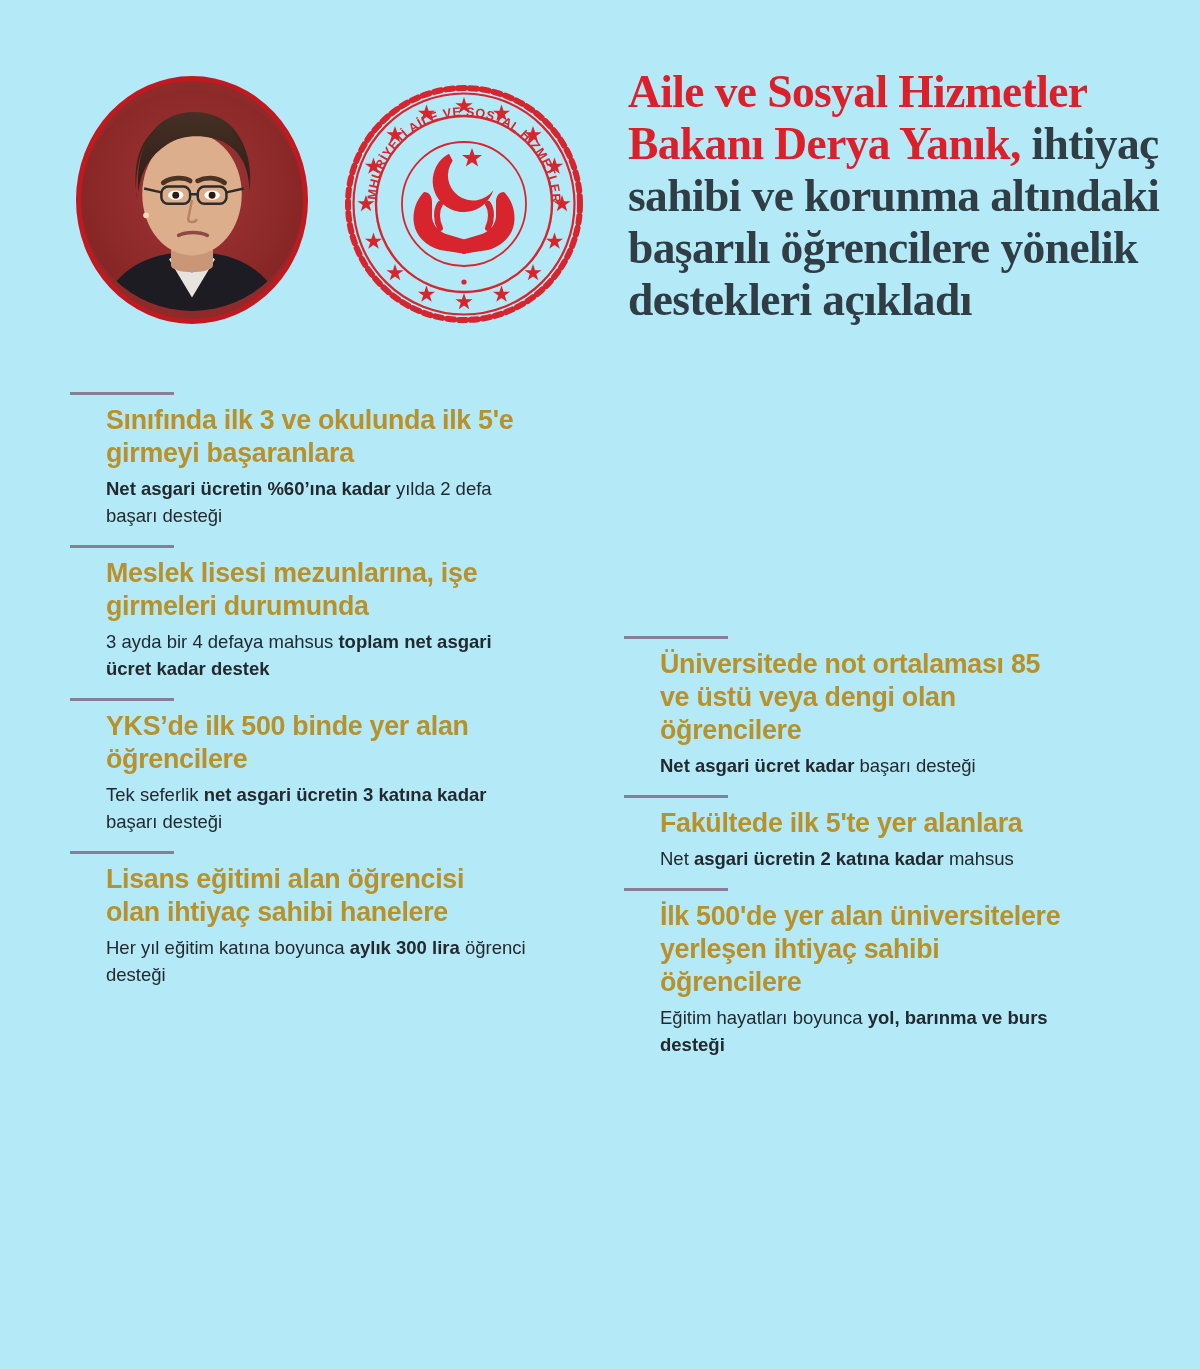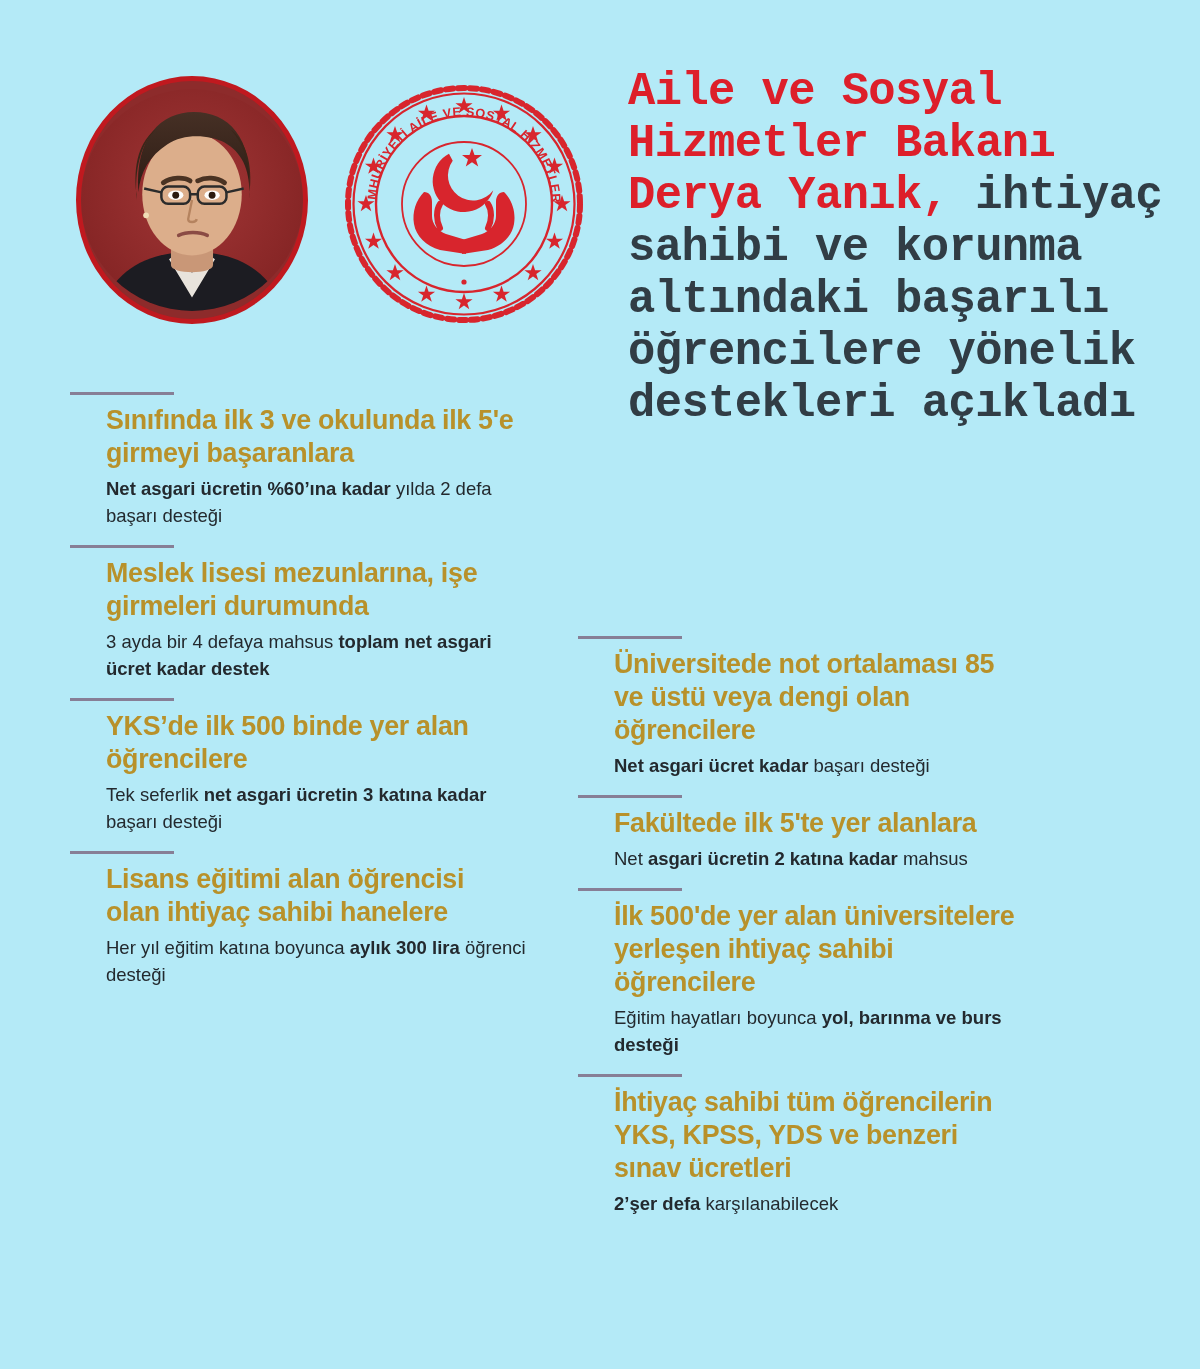--- a/index.html
+++ b/index.html
@@ -49,33 +49,33 @@
   .headline {
     position: absolute;
     left: 628px;
     top: 66px;
     width: 556px;
     font-size: 45.5px;
     line-height: 52px;
     font-weight: bold;
     letter-spacing: -0.6px;
     color: #313d45;
-    font-family: Liberation Mono, monospace;
+    font-family: Liberation Serif, serif;
   }
   .headline .red {
     color: #dd1f2a;
   }
 
   
   .col {
     position: absolute;
     width: 470px;
   }
   .col-left  { left: 70px;  top: 392px; }
-  .col-right { left: 578px; top: 636px; }
+  .col-right { left: 624px; top: 636px; }
 
   .item { margin-bottom: 6px; }
 
   .divider {
     width: 104px;
     height: 3px;
     background: #877f96;
     margin: 0 0 8px 0;
   }
 
@@ -268,19 +268,14 @@
     <div class="item-title">Fakültede ilk 5'te yer alanlara</div>
     <div class="item-desc"><span>Net </span><b>asgari ücretin 2 katına kadar</b><span> mahsus</span></div>
   </div>
 
   <div class="item item-right">
     <div class="divider"></div>
     <div class="item-title">İlk 500'de yer alan üniversitelere yerleşen ihtiyaç sahibi öğrencilere</div>
     <div class="item-desc"><span>Eğitim hayatları boyunca </span><b>yol, barınma ve burs desteği</b></div>
   </div>
 
-  <div class="item item-right">
-    <div class="divider"></div>
-    <div class="item-title">İhtiyaç sahibi tüm öğrencilerin YKS, KPSS, YDS ve benzeri sınav ücretleri</div>
-    <div class="item-desc"><b>2’şer defa</b><span> karşılanabilecek</span></div>
-  </div>
 
 </div>
 
 </body></html>

